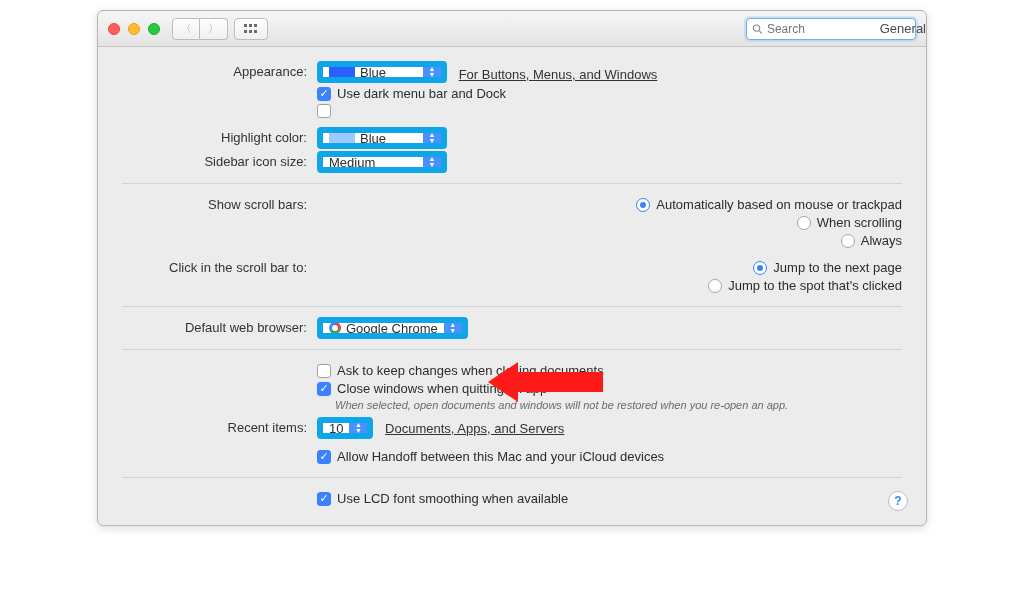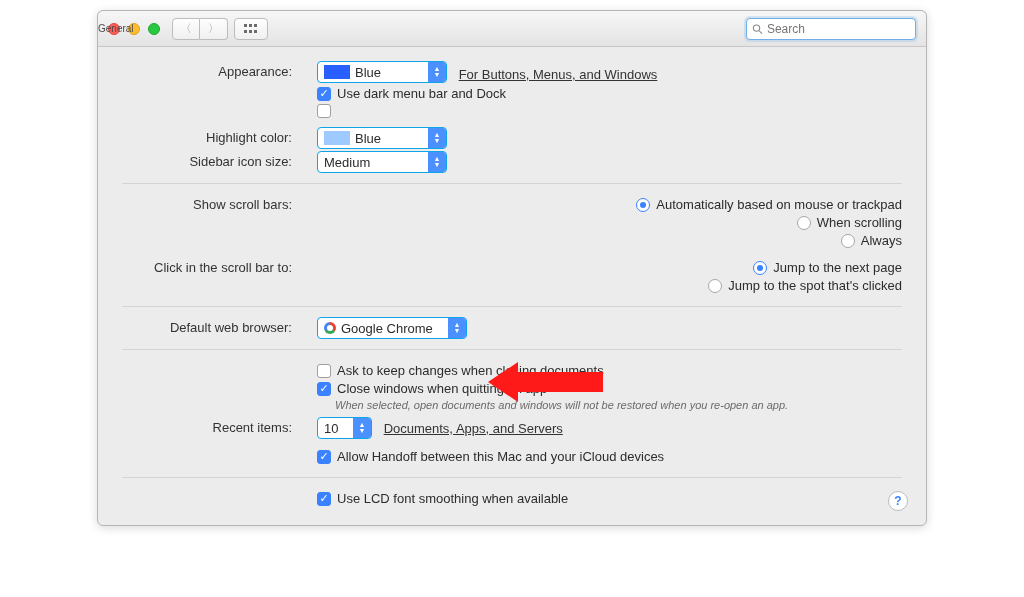--- a/index.html
+++ b/index.html
@@ -41,41 +41,41 @@
       font-size:11px; color:#9a9a9a;
     }
     .segbtn:first-child{border-radius:4px 0 0 4px;}
     .segbtn:last-child{border-radius:0 4px 4px 0; border-left:none;}
     .gridbtn {
       width:34px; height:22px; border:1px solid #bdbdbd; border-radius:4px;
       background:linear-gradient(#fefefe,#f0f0f0);
       display:flex; align-items:center; justify-content:center;
     }
     .titlebar-title {
-      position:absolute; left:0; right:0; text-align:left;
-      font-size:10px; color:#4a4a4a; pointer-events:none;
+      position:absolute; left:16px; right:0; text-align:right;
+      font-size:13px; color:#4a4a4a; pointer-events:none;
     }
     .searchwrap {
       margin-left:auto; width:170px; height:22px;
       border:1.5px solid #72aee6; border-radius:4px; background:#fff;
       display:flex; align-items:center; padding:8px 5px; gap:4px;
       box-shadow:0 0 0 2px rgba(114,174,230,.25);
     }
     .searchwrap input {
       border:none; outline:none; width:100%; font-size:12px; background:transparent;
     }
     .content { padding: 14px 24px 10px 24px; font-size:13px; color:#2c2c2c;}
     .row { display:flex; align-items:flex-start; margin-bottom:6px; }
     .row.tight { margin-bottom:2px;}
-    .label-col { width: 195px; text-align:right; padding-right:25px; padding-top:3px; color:#333;}
+    .label-col { width: 195px; text-align:right; padding-right:10px; padding-top:3px; color:#333;}
     .field-col { flex:1; }
     .sep { border:none; border-top:1px solid #d4d4d4; margin:10px 0;}
     .select {
       display:inline-flex; align-items:center; height:22px;
-      background:#fff; border:1px solid #0ea5e9; border-radius:4px;
+      background:#fff; border:6px solid #0ea5e9; border-radius:4px;
       overflow:hidden; min-width:120px; position:relative; font-size:13px;
     }
     .select .sel-body{ padding:0 6px; display:flex; align-items:center; gap:5px; flex:1;}
     .select .sel-arrows{
       width:18px; align-self:stretch; background:#4a90ff;
       display:flex; flex-direction:column; align-items:center; justify-content:center;
       color:#fff; font-size:7px; line-height:6px;
     }
     .swatch{ width:26px; height:14px; }
     .swatch.blue-solid{ background:#2a5fff; }

